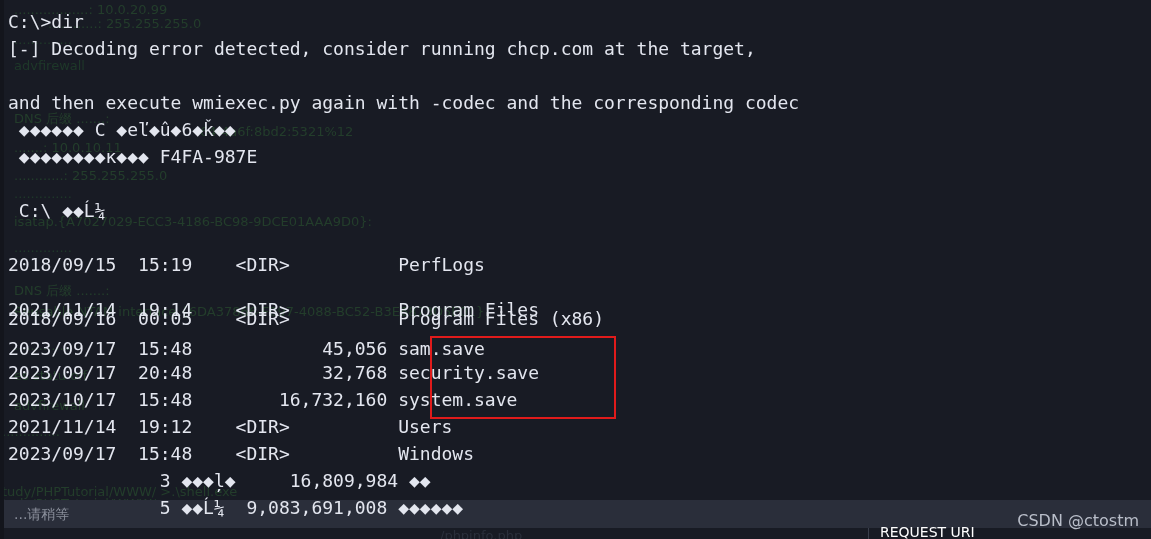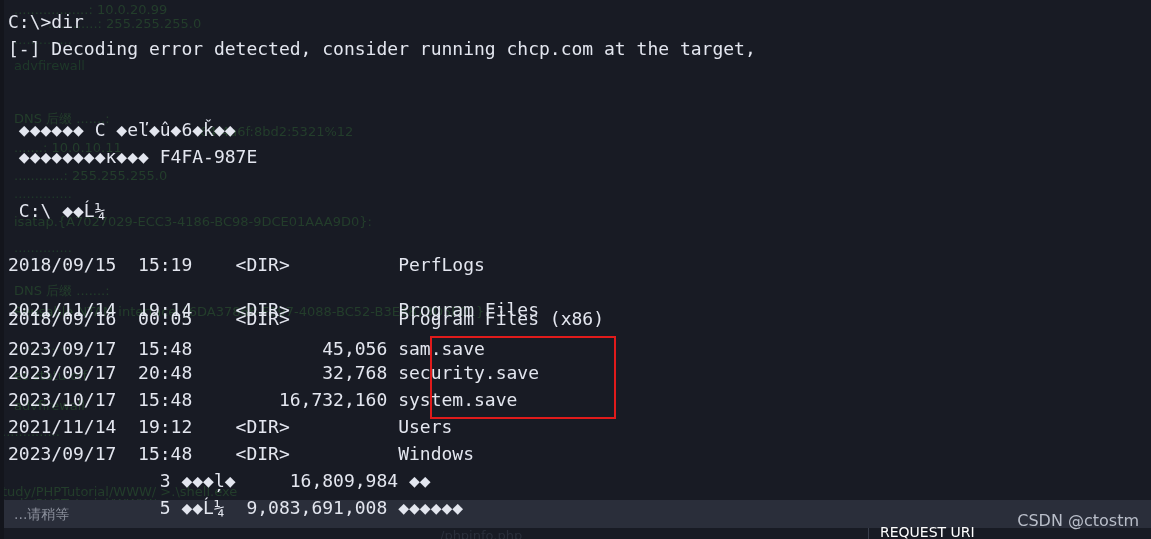--- a/index.html
+++ b/index.html
@@ -139,20 +139,21 @@
     <div class="bg-band-text" style="left:880px; top:524px; color:#ffffff;">REQUEST URI</div>
     <div class="bg-line grey" style="left:440px; top:528px;">/phpinfo.php</div>
     <div class="bg-vline" style="left:868px; top:528px; height:11px;"></div>
   </div>
 
   <div class="gutter"></div>
 
   <div class="term">
     <div class="tline" style="top:8px;">C:\&gt;dir</div>
     <div class="tline" style="top:35px;">[-] Decoding error detected, consider running chcp.com at the target,</div>
+    <div class="tline" style="top:89px;">and then execute wmiexec.py again with -codec and the corresponding codec</div>
     <div class="tline" style="top:116px;"> ◆◆◆◆◆◆ C ◆eľ◆û◆6◆ǩ◆◆</div>
     <div class="tline" style="top:143px;"> ◆◆◆◆◆◆◆◆к◆◆◆ F4FA-987E</div>
     <div class="tline" style="top:197px;"> C:\ ◆◆Ĺ¼</div>
 
     <div class="tline" style="top:251px;">2018/09/15  15:19    &lt;DIR&gt;          PerfLogs</div>
     <div class="tline" style="top:296px;">2021/11/14  19:14    &lt;DIR&gt;          Program Files</div>
     <div class="tline" style="top:305px;">2018/09/16  00:05    &lt;DIR&gt;          Program Files (x86)</div>
     <div class="tline" style="top:335px;text-align:center;">2023/09/17  15:48            45,056 sam.save</div>
     <div class="tline" style="top:359px;">2023/09/17  20:48            32,768 security.save</div>
     <div class="tline" style="top:386px;">2023/10/17  15:48        16,732,160 system.save</div>

